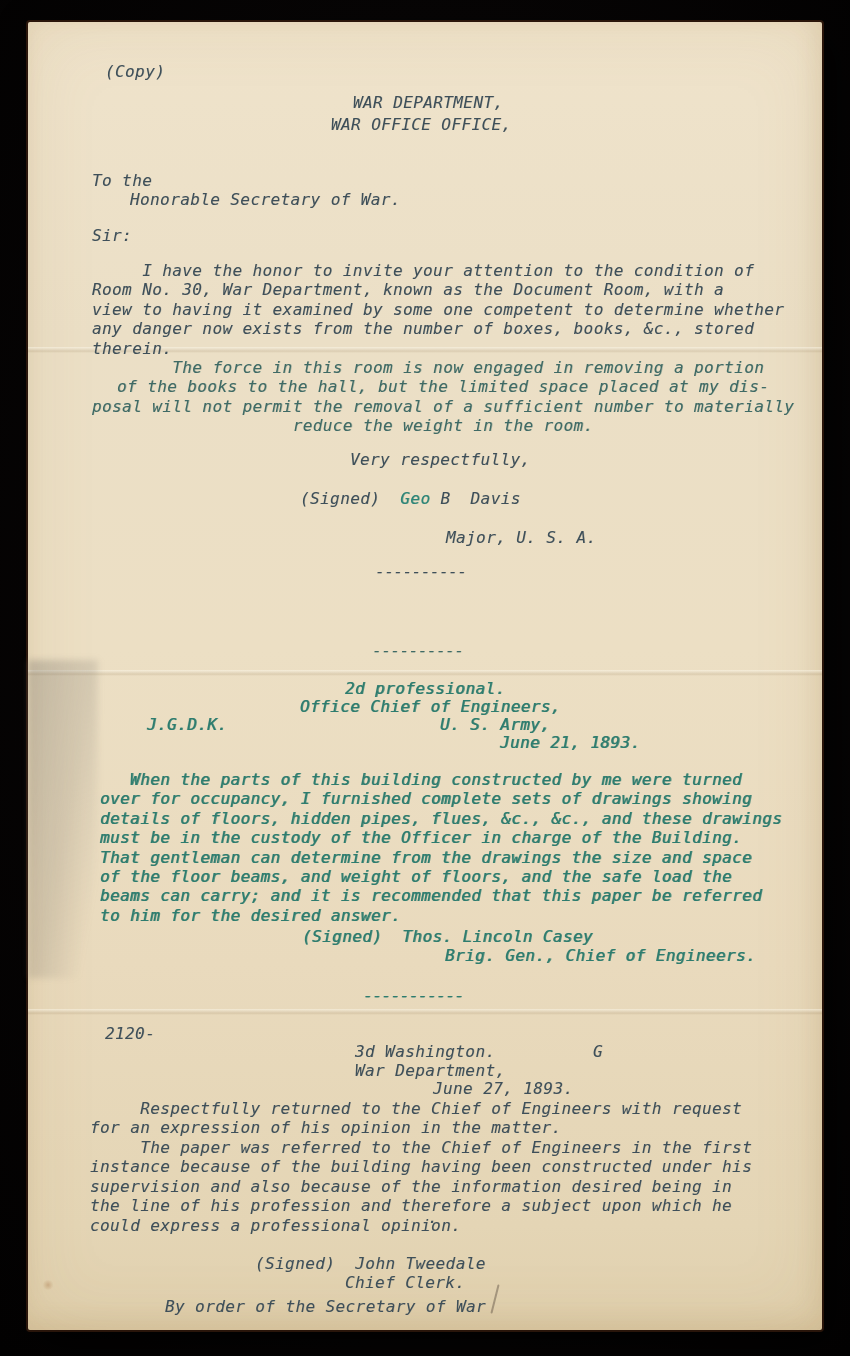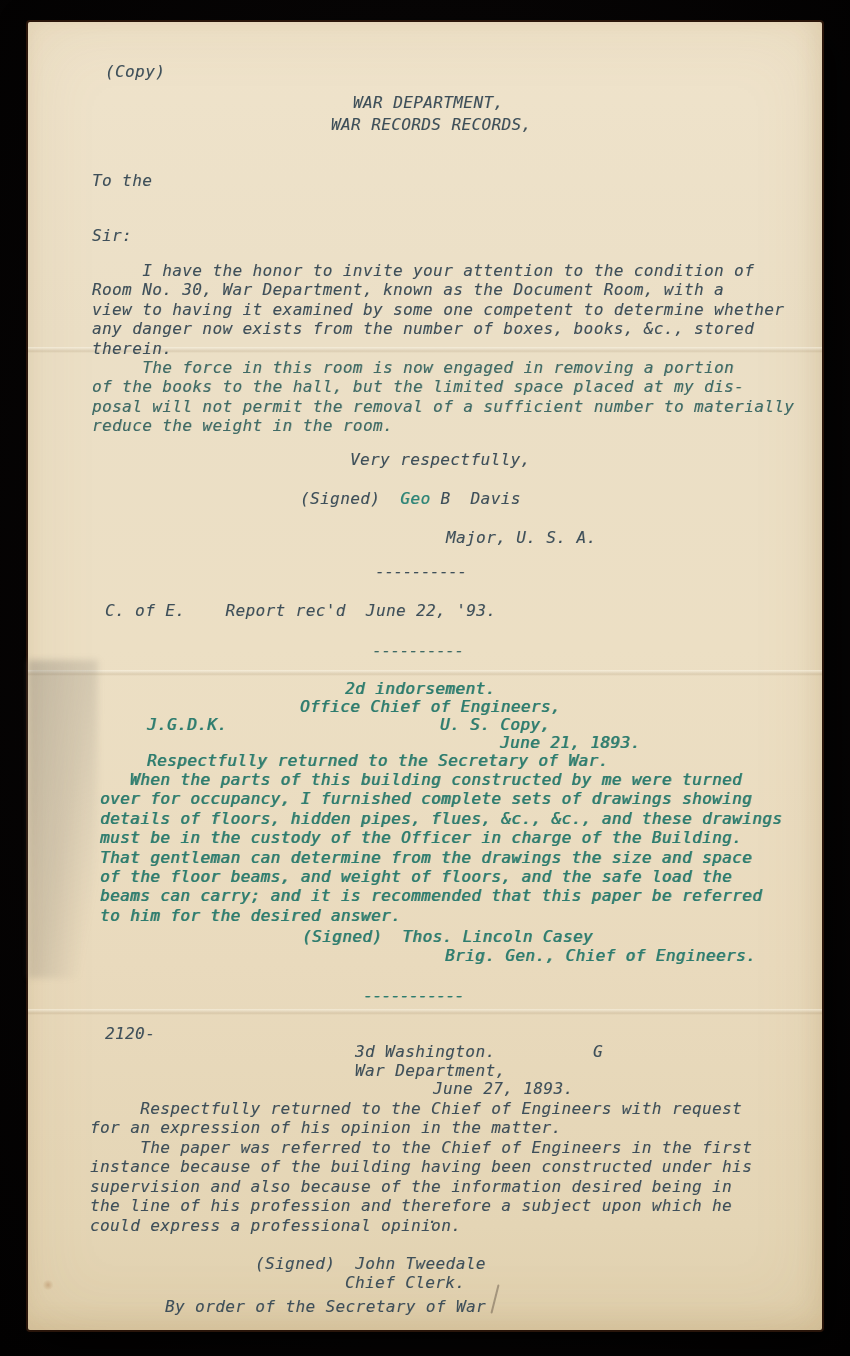--- a/index.html
+++ b/index.html
@@ -37,73 +37,72 @@
     position:absolute;left:494px;top:1284px;width:2px;height:30px;z-index:3;
     background:rgba(90,78,64,0.45);transform:rotate(14deg);border-radius:2px;
   }
   .txt{
     position:absolute;z-index:3;
     font-size:16px;line-height:19.4px;letter-spacing:0.4px;
     white-space:pre;
     font-style:italic;
   }
   .ink-dark{color:#3e4f59;text-shadow:0.5px 0.4px 0 rgba(62,79,89,0.28);}
-  .ink-mixed{color:#3f6a65;text-shadow:0.6px 0 0 rgba(54,104,98,0.38);}
+  .ink-mixed{color:#3f6a65;text-shadow:0.6px 0 0 rgba(54,104,98,0.38);text-align:center;}
   .ink-teal{color:#2d7c6e;text-shadow:0.8px 0 0 rgba(45,124,110,0.75), -0.3px 0 0 rgba(45,124,110,0.3);}
   .teal-word{color:#2e8577;text-shadow:0.7px 0 0 rgba(46,133,119,0.6);}
   .dash{letter-spacing:-0.5px;}
 </style>
 </head>
 <body>
 
 <div class="photo">
   <div class="paper"></div>
 
   <div class="crease" style="top:347px"></div>
   <div class="crease" style="top:670px"></div>
   <div class="crease" style="top:1009px"></div>
   <div class="stain-left"></div>
   <div class="spot"></div>
   <div class="pen-stroke"></div>
 
   <div class="txt ink-dark" style="left:105px;top:62px">(Copy)</div>
   <div class="txt ink-dark" style="left:353px;top:93px">WAR DEPARTMENT,</div>
-  <div class="txt ink-dark" style="left:331px;top:115px">WAR RECORDS RECORDS,</div>
+  <div class="txt ink-dark" style="left:331px;top:115px">WAR OFFICE OFFICE,</div>
 
   <div class="txt ink-dark" style="left:92px;top:171px">To the</div>
+  <div class="txt ink-dark" style="left:130px;top:190px">Honorable Secretary of War.</div>
   <div class="txt ink-dark" style="left:92px;top:226px">Sir:</div>
 
   <div class="txt ink-dark" style="left:92px;top:261px">     I have the honor to invite your attention to the condition of
 Room No. 30, War Department, known as the Document Room, with a
 view to having it examined by some one competent to determine whether
 any danger now exists from the number of boxes, books, &amp;c., stored
 therein.</div>
   <div class="txt ink-mixed" style="left:92px;top:358px">     The force in this room is now engaged in removing a portion
 of the books to the hall, but the limited space placed at my dis-
 posal will not permit the removal of a sufficient number to materially
 reduce the weight in the room.</div>
 
   <div class="txt ink-dark" style="left:350px;top:450px">Very respectfully,</div>
 
   <div class="txt" style="left:300px;top:489px"><span class="ink-dark">(Signed)  </span><span class="teal-word">Geo</span><span class="ink-dark"> B  Davis</span></div>
 
   <div class="txt ink-dark" style="left:446px;top:528px">Major, U. S. A.</div>
 
   <div class="txt ink-dark dash" style="left:375px;top:562px">----------</div>
 
-  <div class="txt ink-dark" style="left:105px;top:601px">C. of E.    Report rec'd  June 22, '93.</div>
 
   <div class="txt ink-mixed dash" style="left:372px;top:641px">----------</div>
 
-  <div class="txt ink-teal" style="left:345px;top:679px">2d indorsement.</div>
+  <div class="txt ink-teal" style="left:345px;top:679px">2d professional.</div>
   <div class="txt ink-teal" style="left:300px;top:697px">Office Chief of Engineers,</div>
   <div class="txt ink-teal" style="left:147px;top:715px">J.G.D.K.</div>
-  <div class="txt ink-teal" style="left:440px;top:715px">U. S. Copy,</div>
+  <div class="txt ink-teal" style="left:440px;top:715px">U. S. Army,</div>
   <div class="txt ink-teal" style="left:500px;top:733px">June 21, 1893.</div>
-  <div class="txt ink-teal" style="left:147px;top:751px">Respectfully returned to the Secretary of War.</div>
   <div class="txt ink-teal" style="left:100px;top:770px">   When the parts of this building constructed by me were turned
 over for occupancy, I furnished complete sets of drawings showing
 details of floors, hidden pipes, flues, &amp;c., &amp;c., and these drawings
 must be in the custody of the Officer in charge of the Building.
 That gentleman can determine from the drawings the size and space
 of the floor beams, and weight of floors, and the safe load the
 beams can carry; and it is recommended that this paper be referred
 to him for the desired answer.</div>
   <div class="txt ink-teal" style="left:302px;top:927px">(Signed)  Thos. Lincoln Casey</div>
   <div class="txt ink-teal" style="left:445px;top:946px">Brig. Gen., Chief of Engineers.</div>

